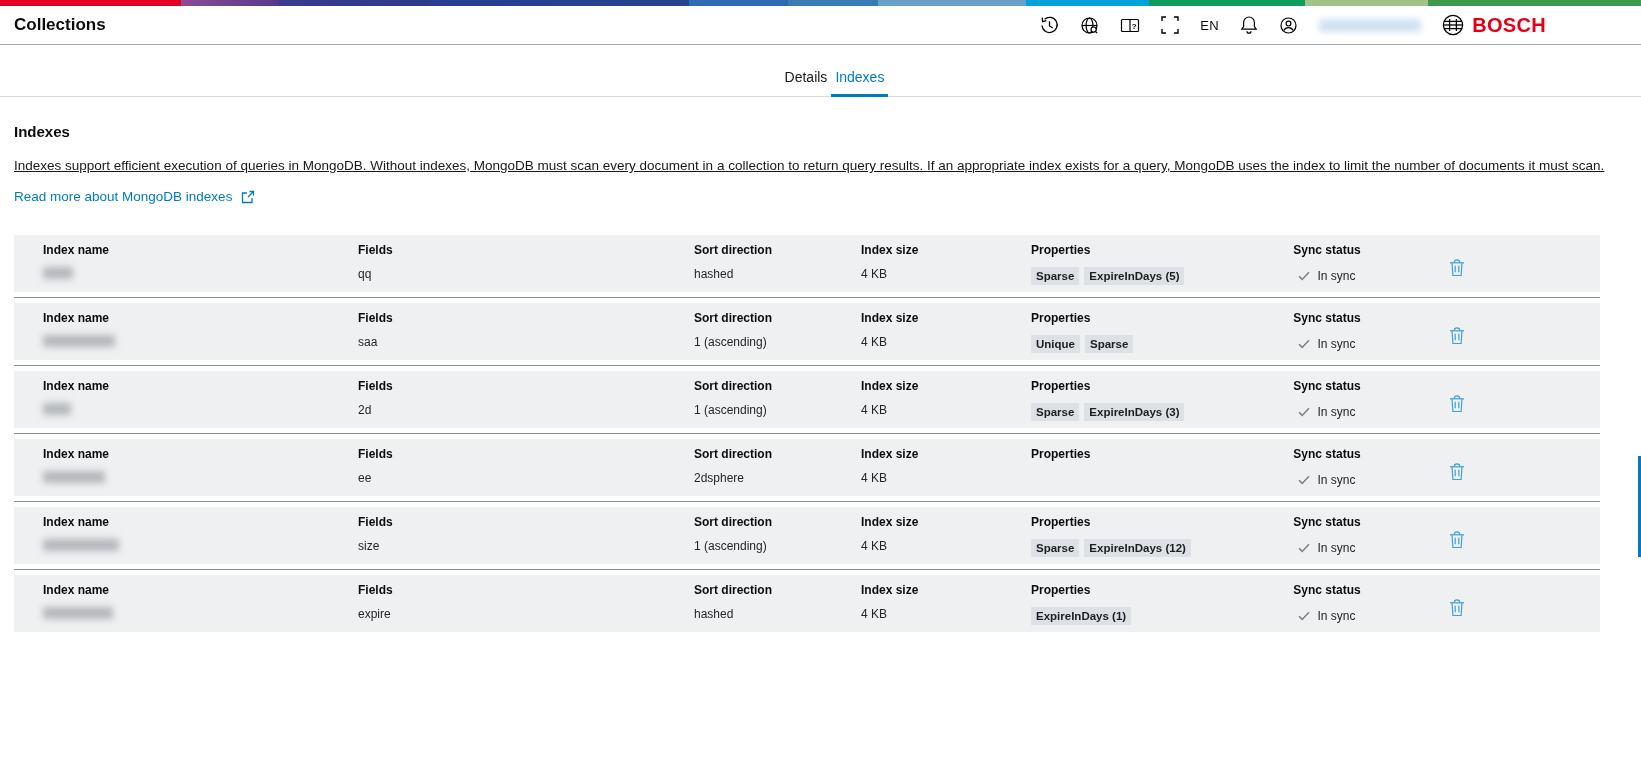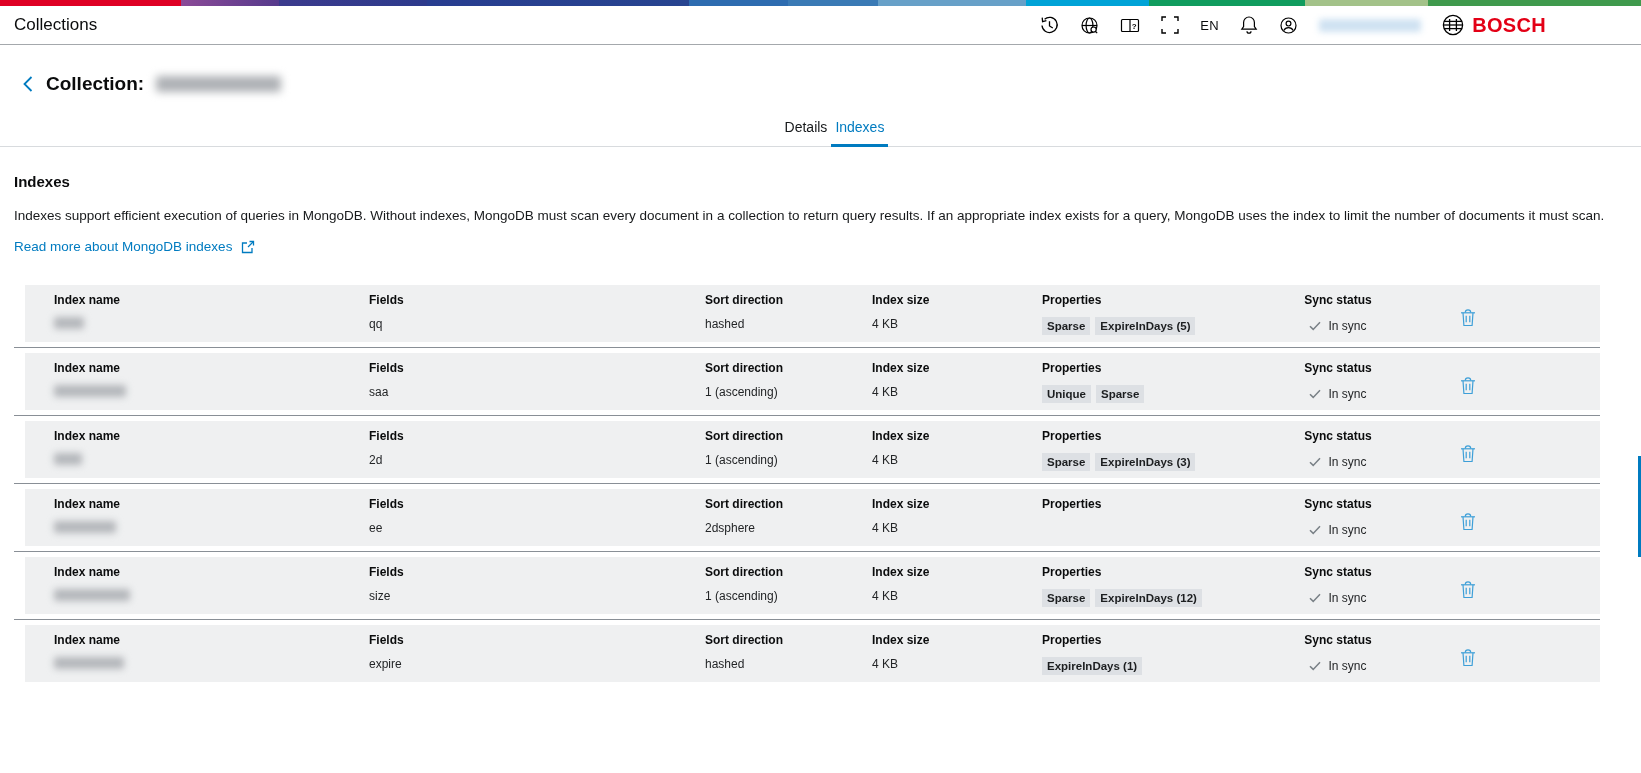--- a/index.html
+++ b/index.html
@@ -24,21 +24,21 @@
       #00a3d7 62.5%, #00a3d7 70%,
       #109c5e 70%, #109c5e 79.5%,
       #a3c289 79.5%, #a3c289 87%,
       #409a4d 87%, #409a4d 100%);
   }
 
   header {
     height: 39px; display: flex; align-items: center; justify-content: space-between;
     padding-left: 14px; border-bottom: 1px solid #a4a8ac; background: #fff;
   }
-  .app-title { font-size: 17px; font-weight: 400; color: #0b0c0d; }
+  .app-title { font-size: 17px; font-weight: 700; color: #0b0c0d; }
   .header-right { display: flex; align-items: center; gap: 21px; margin-right: 95px; }
   .hicon { display: inline-flex; align-items: center; justify-content: center; background: none; border: none; padding: 0; cursor: pointer; }
   .hicon svg { display: block; }
   .lang { font-size: 13px; color: #0b0c0d; letter-spacing: 0.5px; }
   .user-blur { width: 102px; height: 13px; border-radius: 2px; background: #cfe2f2; filter: blur(3px); }
   .brand { display: flex; align-items: center; gap: 8px; }
   .brand-word { color: #e30016; font-weight: 800; font-size: 20px; letter-spacing: 0.3px; }
 
   main { padding-bottom: 20px; }
 
@@ -46,25 +46,25 @@
   .back-btn { background: none; border: none; padding: 0; cursor: pointer; display: inline-flex; }
   .page-title { font-size: 19px; font-weight: 700; margin: 0; color: #0b0c0d; }
   .collection-blur { width: 125px; height: 16px; background: #aeb1b5; filter: blur(4px); border-radius: 2px; }
 
   .tabs { display: flex; margin: 24px 0 0 28px; justify-content: center; }
   .tab { font-size: 14px; padding: 0 4px 9px 4px; cursor: pointer; color: #17191b; background: none; border: none; border-bottom: 3px solid transparent; font-family: inherit; }
   .tab.active { color: #007bc0; border-bottom-color: #007bc0; }
   .tabs-divider { border-bottom: 1px solid #d8dbde; width: 100%; margin-top: -1px; }
 
   .section-title { font-size: 15px; font-weight: 700; margin: 26px 0 0 14px; color: #0b0c0d; }
-  .description { font-size: 13.5px; line-height: 21px; margin: 15px 14px 0 14px; max-width: 1612px; color: #17191b; }
+  .description { font-size: 13.5px; line-height: 21px; margin: 15px 14px 0 14px; max-width: 1612px; color: #17191b; text-decoration: underline; }
   .read-more { display: inline-flex; align-items: center; gap: 9px; margin: 13px 0 16px 14px; color: #007bc0; font-size: 13.5px; text-decoration: none; cursor: pointer; }
 
   .rows { margin: 15px 0 0 14px; width: 1586px; }
-  .index-row { background: #eff0f1; height: 57px; display: flex; padding: 8px 0 0 29px; margin-left: 11px; }
+  .index-row { background: #eff0f1; height: 57px; display: flex; padding: 8px 0 0 29px; }
   .row-sep { height: 11px; position: relative; }
   .row-sep::after { content: ''; position: absolute; top: 5px; left: 0; right: 0; border-top: 1px solid #898f96; }
 
   .col-label { font-size: 12px; font-weight: 700; color: #0b0c0d; margin-bottom: 10px; }
   .col-value { font-size: 12px; color: #232527; }
   .col-name { width: 315px; } .col-fields { width: 336px; } .col-sort { width: 167px; }
   .col-size { width: 170px; } .col-props { width: 174px; } .col-sync { width: 244px; text-align: center; }
   .col-actions { display: flex; align-items: center; }
   .name-blur { height: 12px; background: #b4b7bb; filter: blur(3.5px); border-radius: 2px; margin-top: 2px; }
   .badges { white-space: nowrap; }
@@ -139,29 +139,20 @@
         <line x1="2" y1="7.4" x2="20" y2="7.4"></line>
         <line x1="2" y1="11" x2="20" y2="11"></line>
         <line x1="2" y1="14.6" x2="20" y2="14.6"></line>
       </svg>
       <span class="brand-word">BOSCH</span>
     </span>
   </div>
 </header>
 
 <main>
-  <div class="collection-header">
-    <button class="back-btn">
-      <svg width="12" height="18" viewBox="0 0 12 18" fill="none" stroke="#007bc0" stroke-width="1.8">
-        <polyline points="9.5,2 2.5,9 9.5,16"></polyline>
-      </svg>
-    </button>
-    <h1 class="page-title">Collection:</h1>
-    <span class="collection-blur"></span>
-  </div>
 
   <nav class="tabs">
     <button class="tab">Details</button>
     <button class="tab active">Indexes</button>
   </nav>
   <div class="tabs-divider"></div>
 
   <h2 class="section-title">Indexes</h2>
   <p class="description">Indexes support efficient execution of queries in MongoDB. Without indexes, MongoDB must scan every document in a collection to return query results. If an appropriate index exists for a query, MongoDB uses the index to limit the number of documents it must scan.</p>
 

